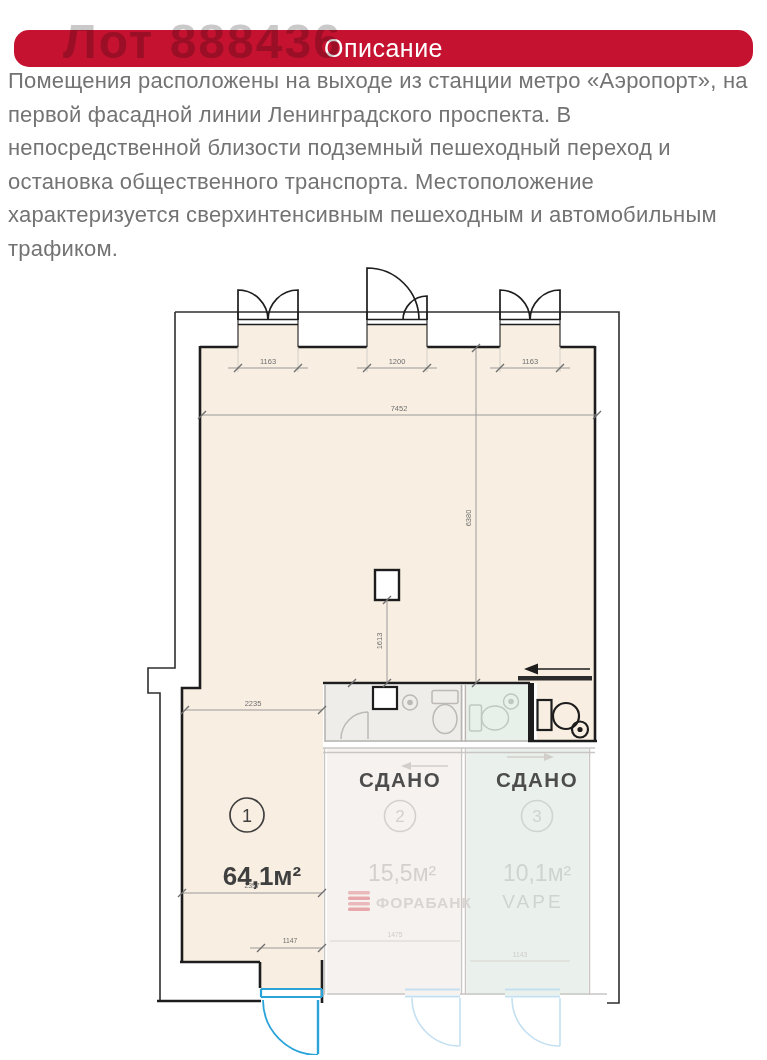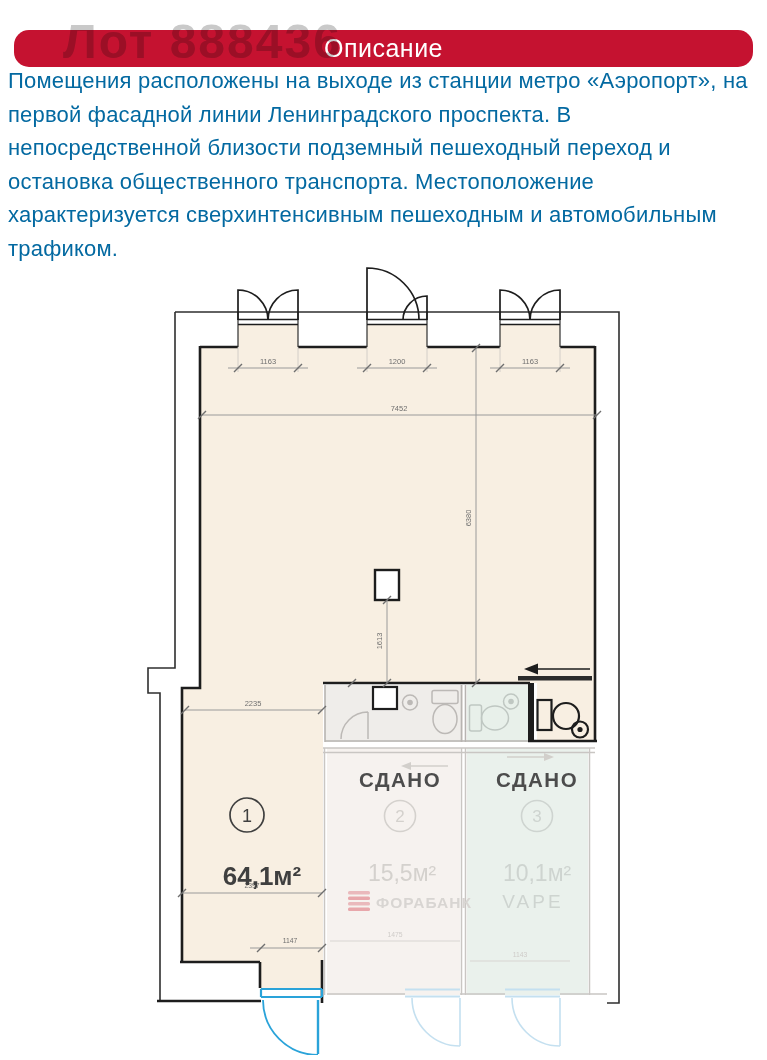--- a/index.html
+++ b/index.html
@@ -9,21 +9,21 @@
   .titlebar{position:absolute;left:14px;top:30px;width:739px;height:37px;
             background:#c51230;z-index:2;border-radius:15px;}
   .titlebar .t{width:100%;text-align:center;line-height:37px;font-size:25px;
                color:#ffffff;letter-spacing:0.5px;}
 
   .lotnum{position:absolute;left:57px;top:14px;z-index:3;
           font-size:48px;font-weight:700;letter-spacing:2px;
           color:#c9c9c9;mix-blend-mode:multiply;white-space:nowrap;margin-left:6px;}
 
   .desc{position:absolute;left:8px;top:64px;width:748px;z-index:1;
-        font-size:22px;line-height:33.5px;color:#0369a1;letter-spacing:0.2px;}
+        font-size:22px;line-height:33.5px;color:#737373;letter-spacing:0.2px;}
 
   .plan{position:absolute;left:100px;top:255px;width:560px;height:800px;}
 
   svg text{font-family:"Liberation Sans","DejaVu Sans",sans-serif;}
   .dimtxt{fill:#6f6f6f;font-size:7.5px;}
   .dimtxt-s{fill:#6f6f6f;font-size:6.8px;}
   .dimtxt-faded{fill:#cfccc9;font-size:6.8px;}
   .dimline{stroke:#9a9a9a;stroke-width:1;}
   .dimline-faded{stroke:#d8d5d2;stroke-width:1;}
   .tick{stroke:#6f6f6f;stroke-width:1.4;}

